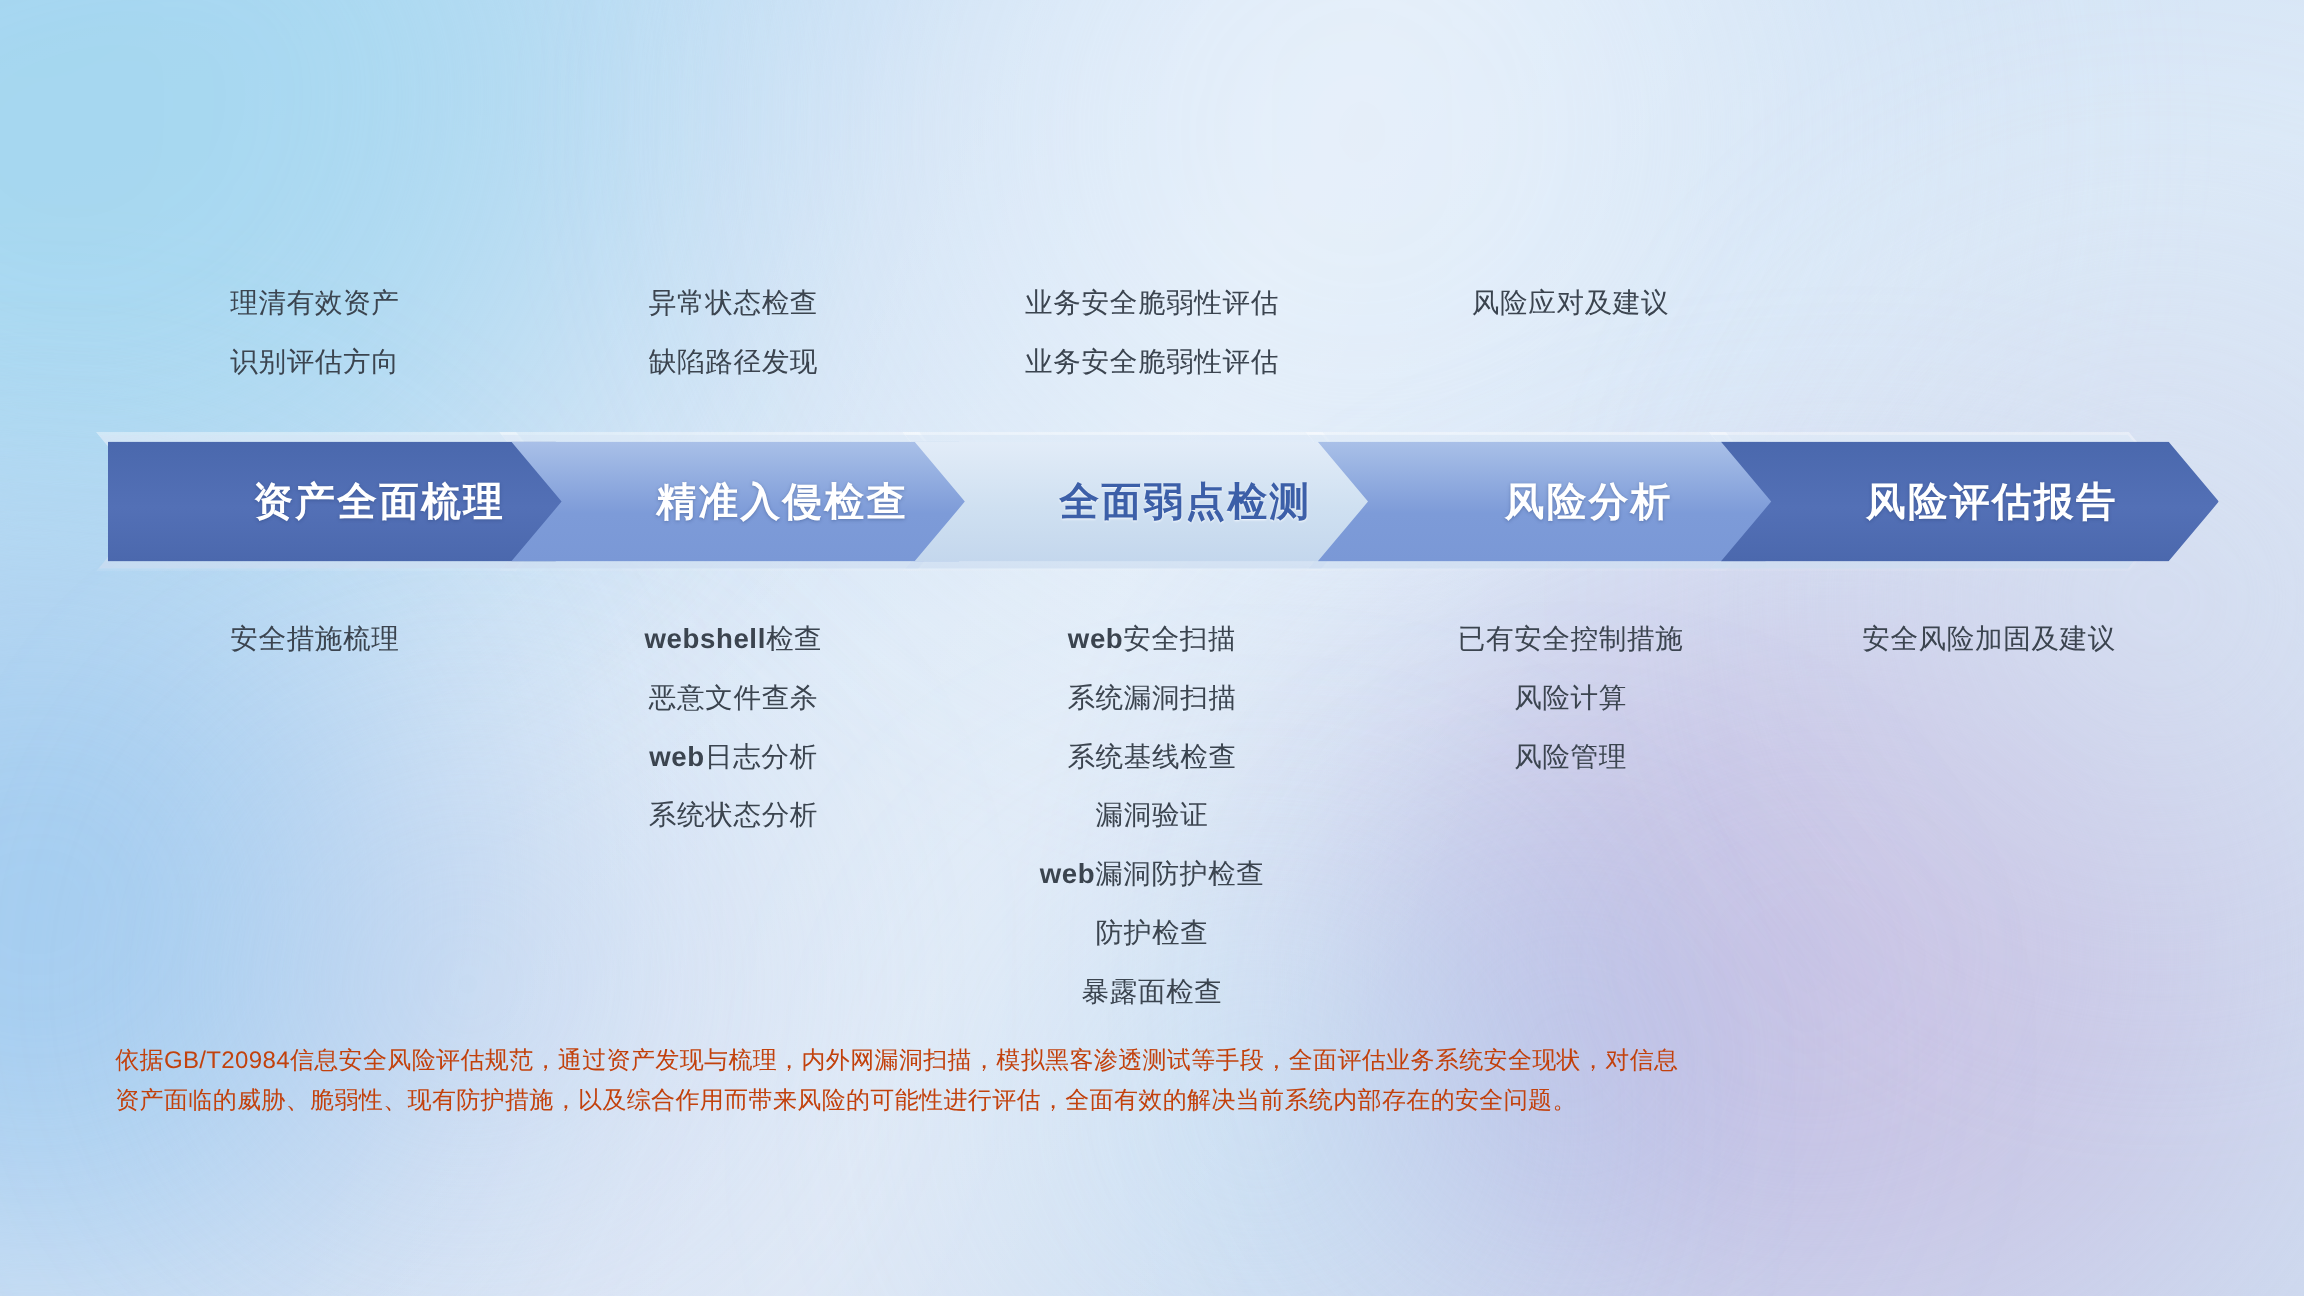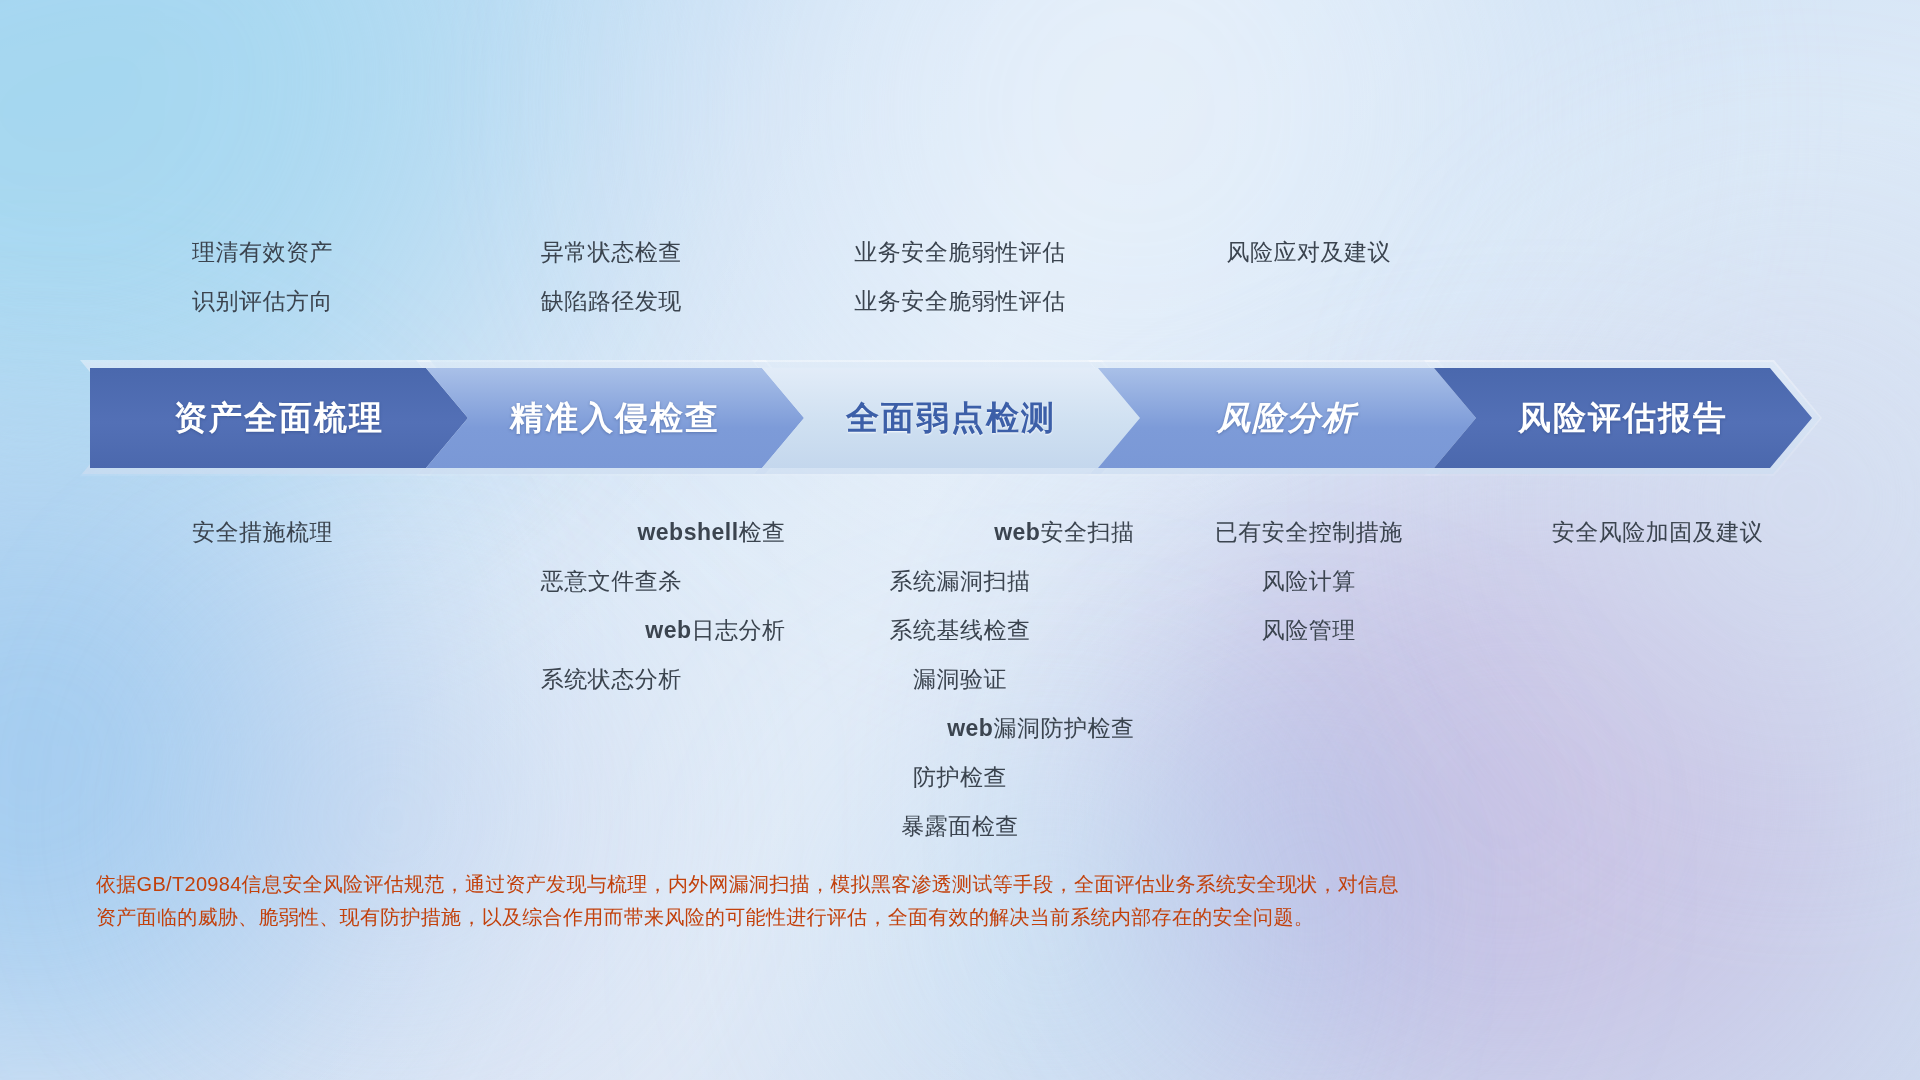--- a/index.html
+++ b/index.html
@@ -72,21 +72,21 @@
     text-align: center;
     color: #3c4552;
   }
   .note-line {
     font-size: 23px;
     line-height: 49px;
     letter-spacing: .5px;
     color: #3b444f;
     white-space: nowrap;
   }
-  .note-line.has-latin { font-weight: 700; text-align: right; }
+  .note-line.has-latin { font-weight: 700; }
   .note-line.has-latin .cn { font-weight: 400; }
 
   
   #top-notes .note-col.offset-down { padding-top: 36px; }
 
   
   #chevron-band {
     position: absolute;
     left: 0;
     top: 368px;
@@ -95,20 +95,21 @@
   }
   .chev {
     position: absolute;
     top: 0;
     height: 100px;
     display: flex;
     align-items: center;
     justify-content: center;
     -webkit-clip-path: polygon(0 0, calc(100% - 42px) 0, 100% 50%, calc(100% - 42px) 100%, 0 100%, 42px 50%);
     clip-path: polygon(0 0, calc(100% - 42px) 0, 100% 50%, calc(100% - 42px) 100%, 0 100%, 42px 50%);
+    padding-left: 37px;
   }
   .chev.first {
     -webkit-clip-path: polygon(0 0, calc(100% - 42px) 0, 100% 50%, calc(100% - 42px) 100%, 0 100%);
     clip-path: polygon(0 0, calc(100% - 42px) 0, 100% 50%, calc(100% - 42px) 100%, 0 100%);
   }
   .chev-label {
     font-size: 33px;
     font-weight: 700;
     letter-spacing: 2px;
     white-space: nowrap;
@@ -197,21 +198,21 @@
       </div>
       <div class="chev first" style="left: 90px; width: 378px; z-index: 10; background: linear-gradient(rgb(74, 104, 173) 0%, rgb(83, 112, 182) 55%, rgb(75, 104, 173) 100%);">
         <div class="chev-label" style="color: rgb(255, 255, 255); text-shadow: rgba(30, 52, 100, 0.35) 0px 1px 3px;">资产全面梳理</div>
       </div>
       <div class="chev" style="left: 426px; width: 378px; z-index: 11; background: linear-gradient(rgb(169, 192, 232) 0%, rgb(125, 155, 216) 60%, rgb(122, 152, 214) 100%);">
         <div class="chev-label" style="color: rgb(255, 255, 255); text-shadow: rgba(30, 52, 100, 0.35) 0px 1px 3px;">精准入侵检查</div>
       </div>
       <div class="chev" style="left: 762px; width: 378px; z-index: 12; background: linear-gradient(rgb(226, 236, 248) 0%, rgb(207, 224, 241) 55%, rgb(196, 215, 237) 100%);">
         <div class="chev-label" style="color: rgb(60, 95, 168); text-shadow: rgba(255, 255, 255, 0.85) 0px 1px 2px;">全面弱点检测</div>
       </div>
-      <div class="chev" style="left: 1098px; width: 378px; z-index: 13; background: linear-gradient(rgb(169, 192, 232) 0%, rgb(125, 155, 216) 60%, rgb(122, 152, 214) 100%); font-style: italic;">
+      <div class="chev" style="left: 1098px; width: 378px; z-index: 13; background: linear-gradient(rgb(169, 192, 232) 0%, rgb(125, 155, 216) 60%, rgb(122, 152, 214) 100%);">
         <div class="chev-label" style="color: rgb(255, 255, 255); text-shadow: rgba(30, 52, 100, 0.35) 0px 1px 3px;">风险分析</div>
       </div>
       <div class="chev" style="left: 1434px; width: 378px; z-index: 14; background: linear-gradient(rgb(74, 104, 173) 0%, rgb(83, 112, 182) 55%, rgb(75, 104, 173) 100%);">
         <div class="chev-label" style="color: rgb(255, 255, 255); text-shadow: rgba(30, 52, 100, 0.35) 0px 1px 3px;">风险评估报告</div>
       </div>
     </div>
 
   <div class="col-grid" id="bottom-notes">
       <div class="note-col">
         <div class="note-line">安全措施梳理</div>

